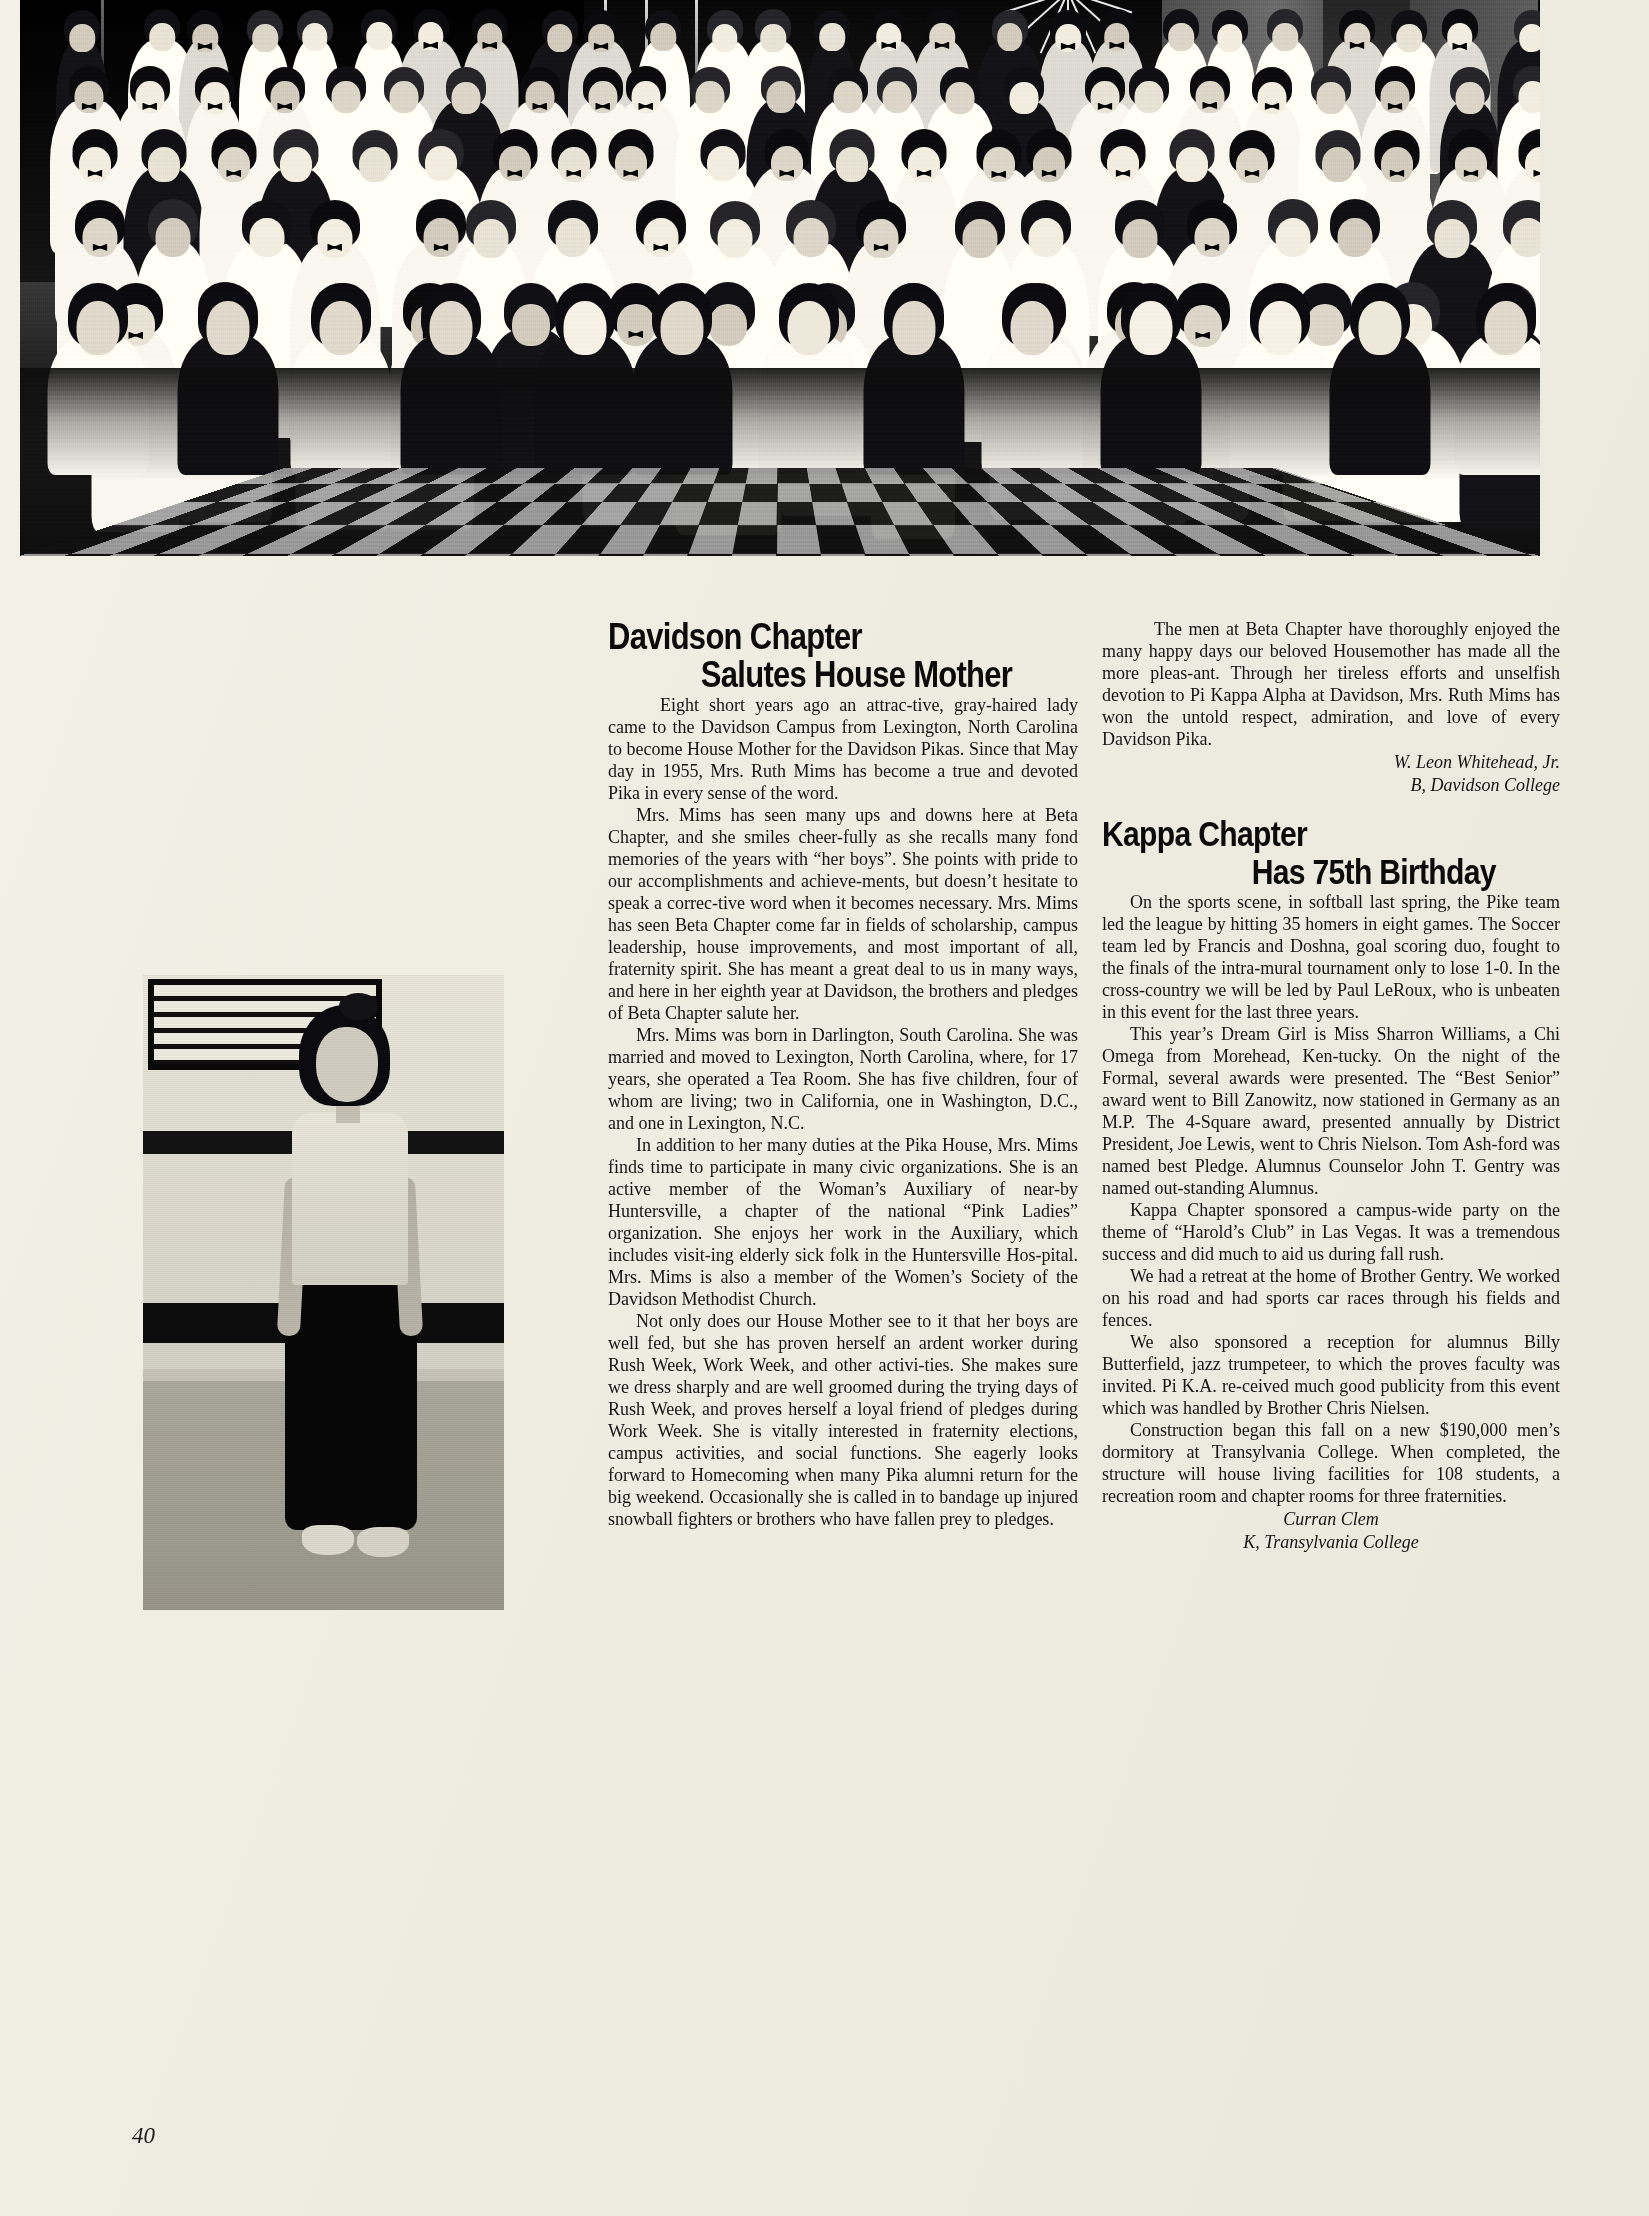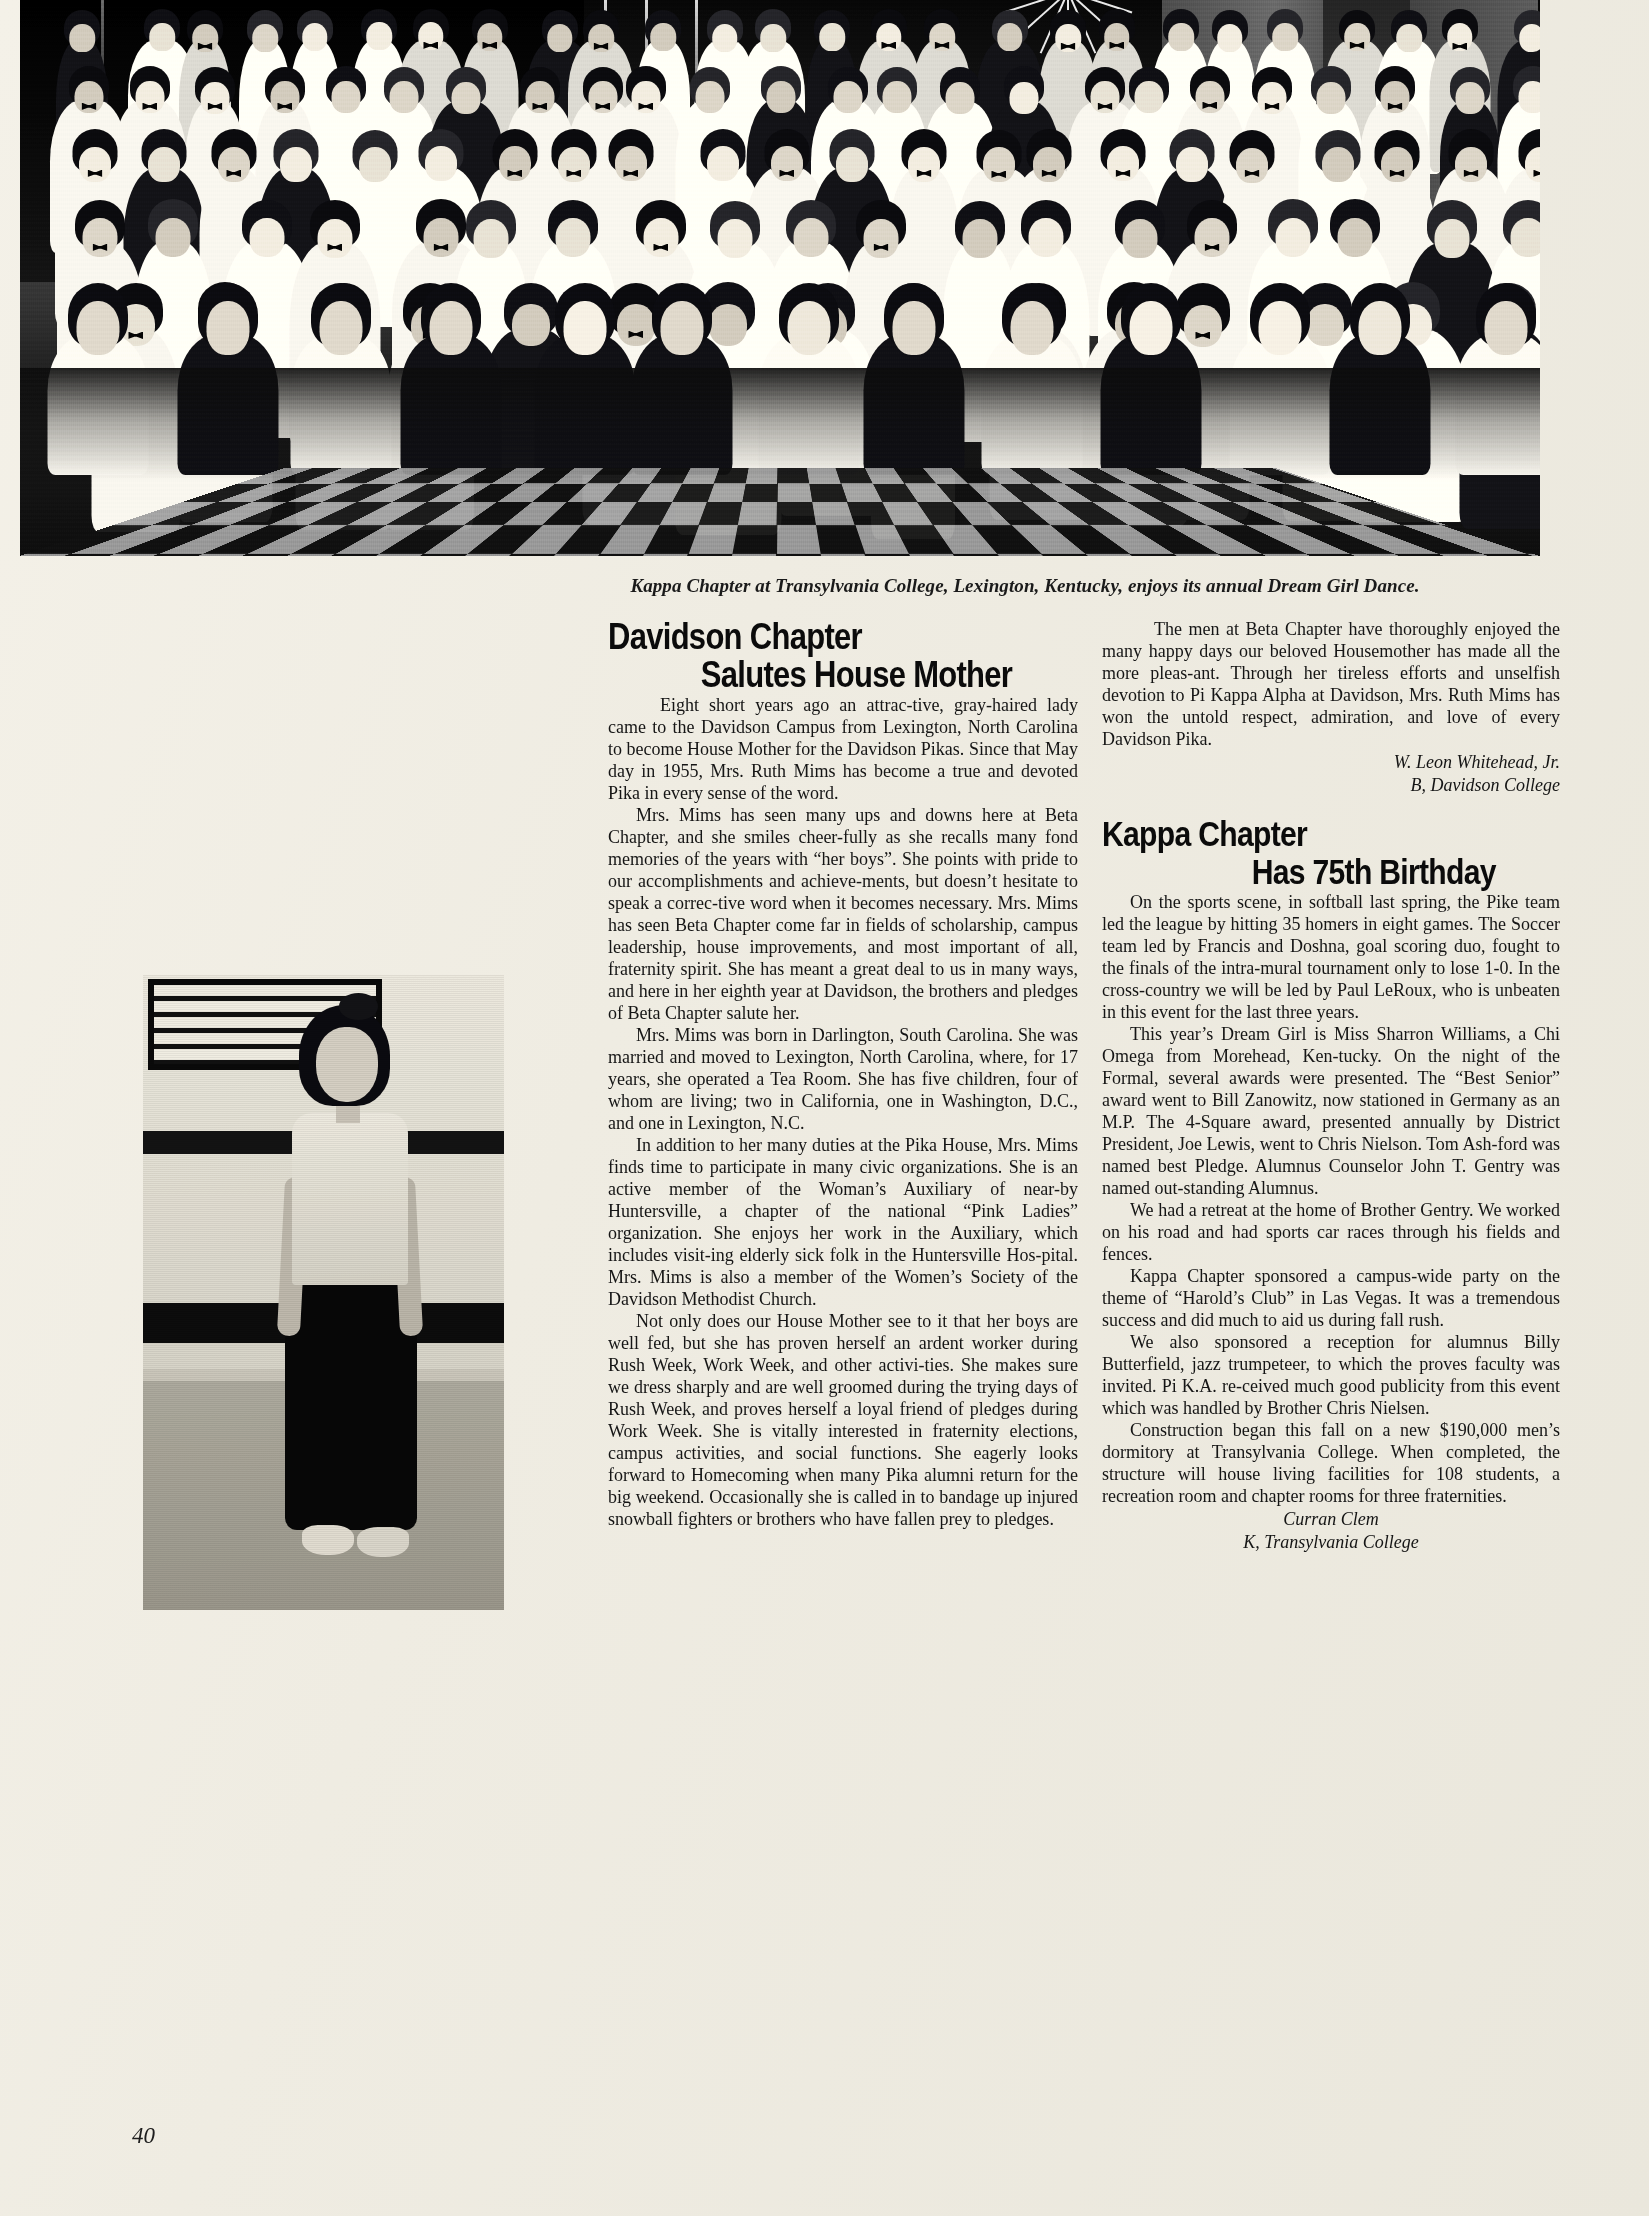--- a/index.html
+++ b/index.html
@@ -913,21 +913,20 @@
           <div class="hair" style="bottom:128px;width:60px;height:64px;background:#18181c;"></div>
           <div class="head" style="bottom:120px;width:43px;height:54px;background:#d2ccc0;"></div>
         </div>
       </div>
 
     <div class="floor"></div>
     <div class="floor-fade"></div>
     <div class="hero-grain"></div>
   </div>
 
-  <div class="hero-caption">Kappa Chapter at Transylvania College, Lexington, Kentucky, enjoys its annual Dream Girl Dance.</div>
 
   <div class="girl-photo">
     <div class="g-wall"></div>
     <div class="g-shutter"></div>
     <div class="g-band"></div>
     <div class="g-ground"></div>
     <div class="g-band2"></div>
     <div class="g-skirt"></div>
     <div class="g-arm-l"></div>
     <div class="g-arm-r"></div>
@@ -961,22 +960,22 @@
       <span class="ch">B, Davidson College</span>
     </div>
 
     <h1 class="headline" style="margin-top:17.5px;">
       <span class="l1">Kappa Chapter</span>
       <span class="l2">Has 75th Birthday</span>
     </h1>
 
     <p>On the sports scene, in softball last spring, the Pike team led the league by hitting 35 homers in eight games. The Soccer team led by Francis and Doshna, goal scoring duo, fought to the finals of the intra-mural tournament only to lose 1-0. In the cross-country we will be led by Paul LeRoux, who is unbeaten in this event for the last three years.</p>
     <p>This year’s Dream Girl is Miss Sharron Williams, a Chi Omega from Morehead, Ken-tucky. On the night of the Formal, several awards were presented. The “Best Senior” award went to Bill Zanowitz, now stationed in Germany as an M.P. The 4-Square award, presented annually by District President, Joe Lewis, went to Chris Nielson. Tom Ash-ford was named best Pledge. Alumnus Counselor John T. Gentry was named out-standing Alumnus.</p>
+    <p>Kappa Chapter sponsored a campus-wide party on the theme of “Harold’s Club” in Las Vegas. It was a tremendous success and did much to aid us during fall rush.</p>
     <p>We had a retreat at the home of Brother Gentry. We worked on his road and had sports car races through his fields and fences.</p>
-    <p>Kappa Chapter sponsored a campus-wide party on the theme of “Harold’s Club” in Las Vegas. It was a tremendous success and did much to aid us during fall rush.</p>
     <p>We also sponsored a reception for alumnus Billy Butterfield, jazz trumpeteer, to which the proves faculty was invited. Pi K.A. re-ceived much good publicity from this event which was handled by Brother Chris Nielsen.</p>
     <p>Construction began this fall on a new $190,000 men’s dormitory at Transylvania College. When completed, the structure will house living facilities for 108 students, a recreation room and chapter rooms for three fraternities.</p>
     <div class="sig" style="text-align:center;">
       <span class="nm">Curran Clem</span>
       <span class="ch">K, Transylvania College</span>
     </div>
   </div>
 
   <div class="page-number">40</div>
 </div>

